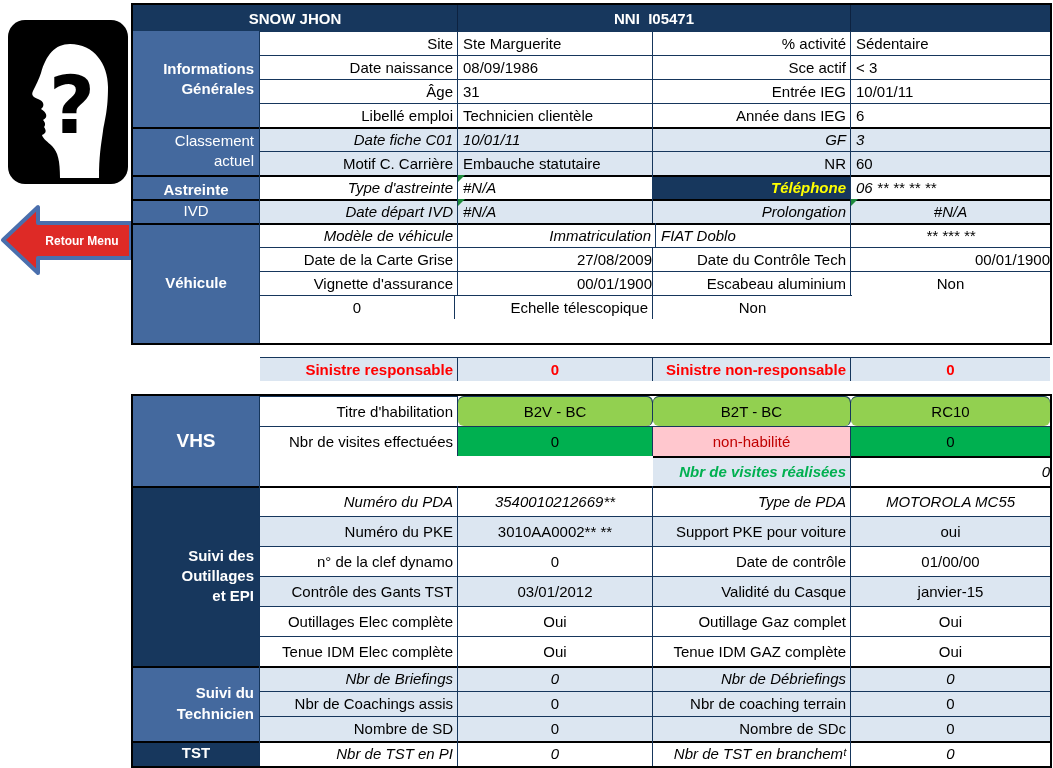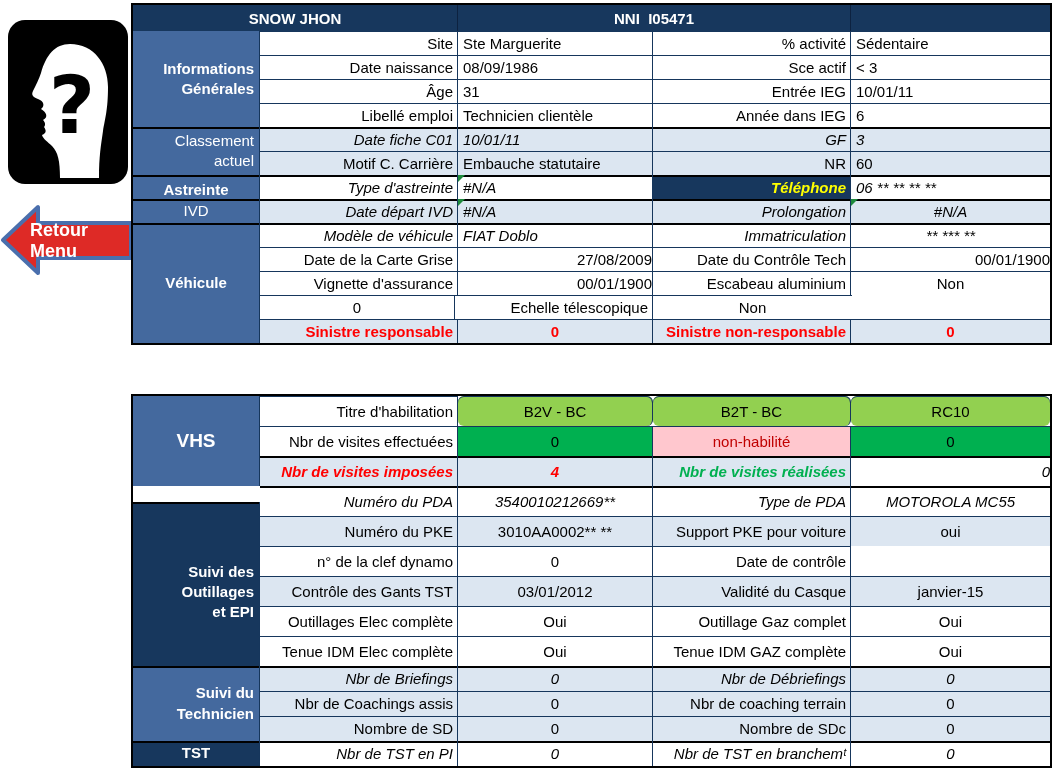--- a/index.html
+++ b/index.html
@@ -7,21 +7,21 @@
     width:1053px;height:768px;overflow:hidden;background:#fff;
     font-family:"Liberation Sans","DejaVu Sans",sans-serif;
     position:relative;font-size:15px;color:#000;
   }
   
   .avatar{position:absolute;left:8px;top:20px;width:120px;height:164px;}
   .back{position:absolute;left:0;top:203px;width:136px;height:76px;cursor:pointer;}
   .back .back-label{
     position:absolute;left:30px;top:0;width:104px;height:76px;
     display:flex;align-items:center;justify-content:center;
-    color:#fff;font-weight:bold;font-size:18px;pointer-events:none;
+    color:#fff;font-weight:bold;font-size:12px;pointer-events:none;
   }
   
   .tbl{position:absolute;left:131px;width:921px;box-sizing:border-box;
        border:2px solid #000;background:#fff;}
   .t1{top:3px;height:342px;}
   .t2{top:394px;height:374px;}
   .hdr-row{display:flex;height:26px;background:#17375D;}
   .hc{height:100%;display:flex;align-items:center;justify-content:center;
       box-sizing:border-box;color:#fff;font-weight:bold;border-right:1px solid #0d2240;}
   .hc1{width:325px;}
@@ -36,40 +36,40 @@
   .st .c{box-shadow:inset 0 2px 0 #000;font-style:italic;}
   .w1{width:198px}.w2{width:195px}.w3{width:198px}.w4{width:199px;border-right:none;}
   .lbl{justify-content:flex-end;padding-right:4px;padding-left:2px;}
   .vl{justify-content:flex-start;padding-left:5px;}
   .vc{justify-content:center;}
   .vr{justify-content:flex-end;}
   .blue{background:#DCE6F1;}
   .glite{background:#92D050;border-radius:6px;}
   .gdark{background:#00B050;}
   .pink{background:#FFC7CE;color:#C00000;}
-  .redb{color:#FF0000;font-weight:bold;}
+  .redb{color:#FF0000;font-weight:bold;margin-top:38px;}
   .grnb{color:#00B050;font-weight:bold;}
   .tel{background:#17375D;color:#FFFF00;font-weight:bold;}
   .err::before{content:"";position:absolute;left:0;top:0;width:0;height:0;
     border-top:7px solid #1E8A3C;border-right:7px solid transparent;}
   
   .sec{position:absolute;left:0;width:127px;box-sizing:border-box;
     border-right:1px solid #16365C;display:flex;align-items:center;justify-content:center;
     text-align:right;color:#fff;font-weight:bold;background:#44699E;
     line-height:1.35;padding:0 5px;white-space:normal;}
   .sec.thick{box-shadow:inset 0 2px 0 #000;}
   .sec.dark{background:#17375D;}
   .sec.reg{font-weight:normal;}
   .s-info{top:26px;height:96px;}
   .s-class{top:122px;height:48px;}
   .s-astr{top:170px;height:31px;}
   .s-ivd{top:194px;height:24px;}
   .s-veh{top:218px;height:120px;}
   .s-vhs{top:0;height:90px;font-size:19px;}
-  .s-out{top:106px;height:180px;padding-left:48px;}
+  .s-out{top:90px;height:180px;padding-left:48px;}
   .s-tech{top:270px;height:75px;}
   .s-tst{top:345px;height:25px;}
 </style>
 </head>
 <body>
 
 <div class="avatar">
   <svg width="120" height="164" viewBox="0 0 120 164">
     <rect x="0" y="0" width="120" height="164" rx="17" fill="#000"></rect>
     <path fill="#fff" d="M62,24 C86,24 100,44 100,67 C100,90 97,99 95,111
@@ -143,22 +143,22 @@
     <div class="c w4 vl">06 ** ** ** **</div>
   </div>
   <div class="row st">
     <div class="c w1 lbl blue">Date départ IVD</div>
     <div class="c w2 vl blue err">#N/A</div>
     <div class="c w3 lbl blue">Prolongation</div>
     <div class="c w4 vc blue err">#N/A</div>
   </div>
   <div class="row st">
     <div class="c w1 lbl">Modèle de véhicule</div>
+    <div class="c w3 lbl">Immatriculation</div>
     <div class="c w2 vl">FIAT Doblo</div>
-    <div class="c w3 lbl">Immatriculation</div>
     <div class="c w4 vc">** *** **</div>
   </div>
   <div class="row">
     <div class="c w1 lbl">Date de la Carte Grise</div>
     <div class="c w2 vr">27/08/2009</div>
     <div class="c w3 lbl">Date du Contrôle Tech</div>
     <div class="c w4 vr">00/01/1900</div>
   </div>
   <div class="row">
     <div class="c w1 lbl">Vignette d'assurance</div>
@@ -212,20 +212,21 @@
   <div class="row">
     <div class="c w1 lbl blue">Numéro du PKE</div>
     <div class="c w2 vc blue">3010AA0002** **</div>
     <div class="c w3 lbl blue">Support PKE pour voiture</div>
     <div class="c w4 vc blue">oui</div>
   </div>
   <div class="row">
     <div class="c w1 lbl">n° de la clef dynamo</div>
     <div class="c w2 vc">0</div>
     <div class="c w3 lbl">Date de contrôle</div>
+    <div class="c w4 vc">01/00/00</div>
   </div>
   <div class="row">
     <div class="c w1 lbl blue">Contrôle des Gants TST</div>
     <div class="c w2 vc blue">03/01/2012</div>
     <div class="c w3 lbl blue">Validité du Casque</div>
     <div class="c w4 vc blue">janvier-15</div>
   </div>
   <div class="row">
     <div class="c w1 lbl">Outillages Elec complète</div>
     <div class="c w2 vc">Oui</div>

